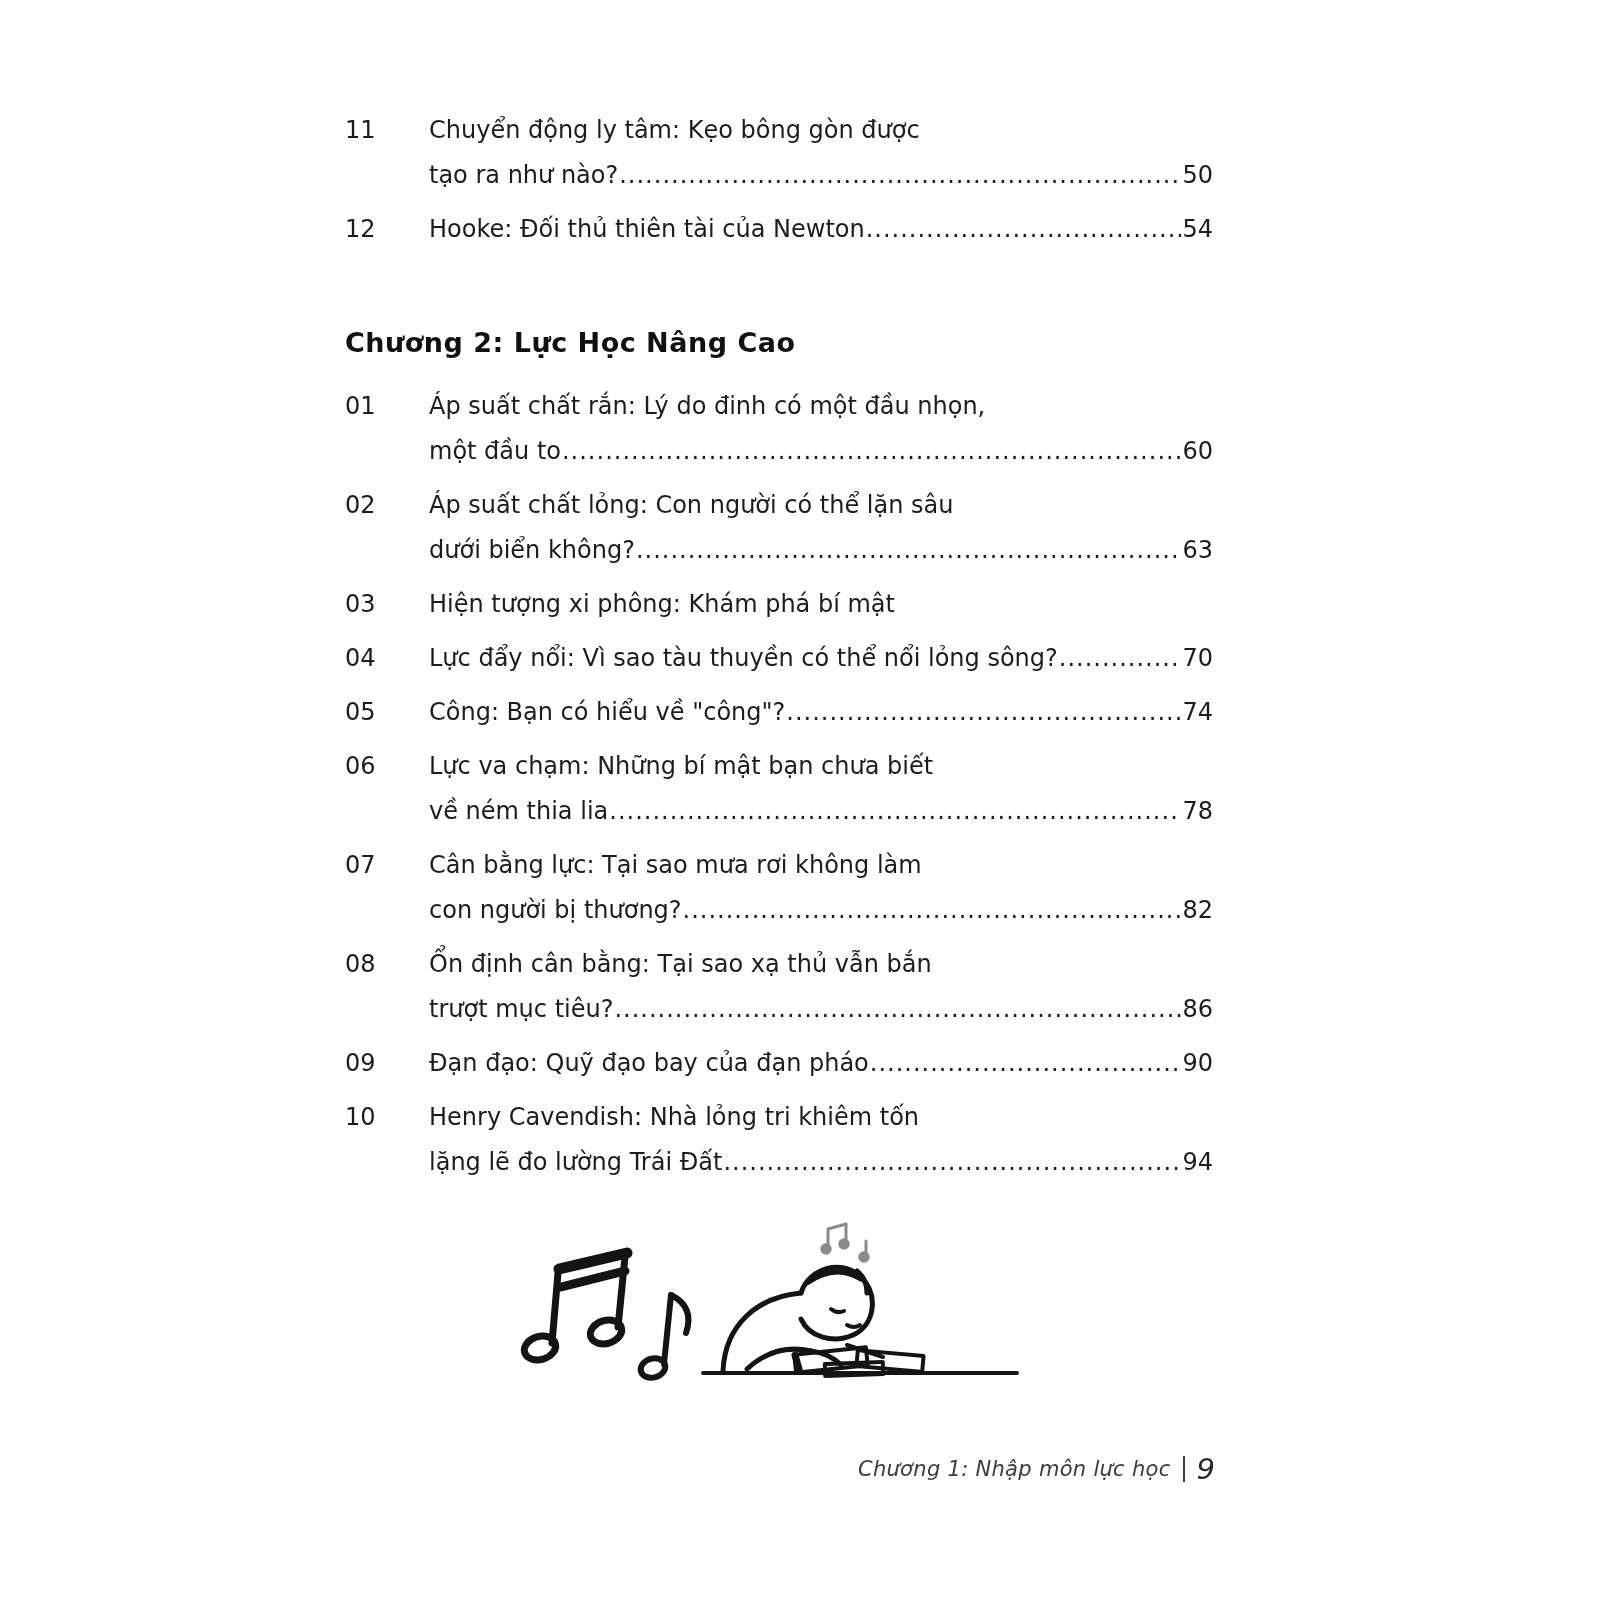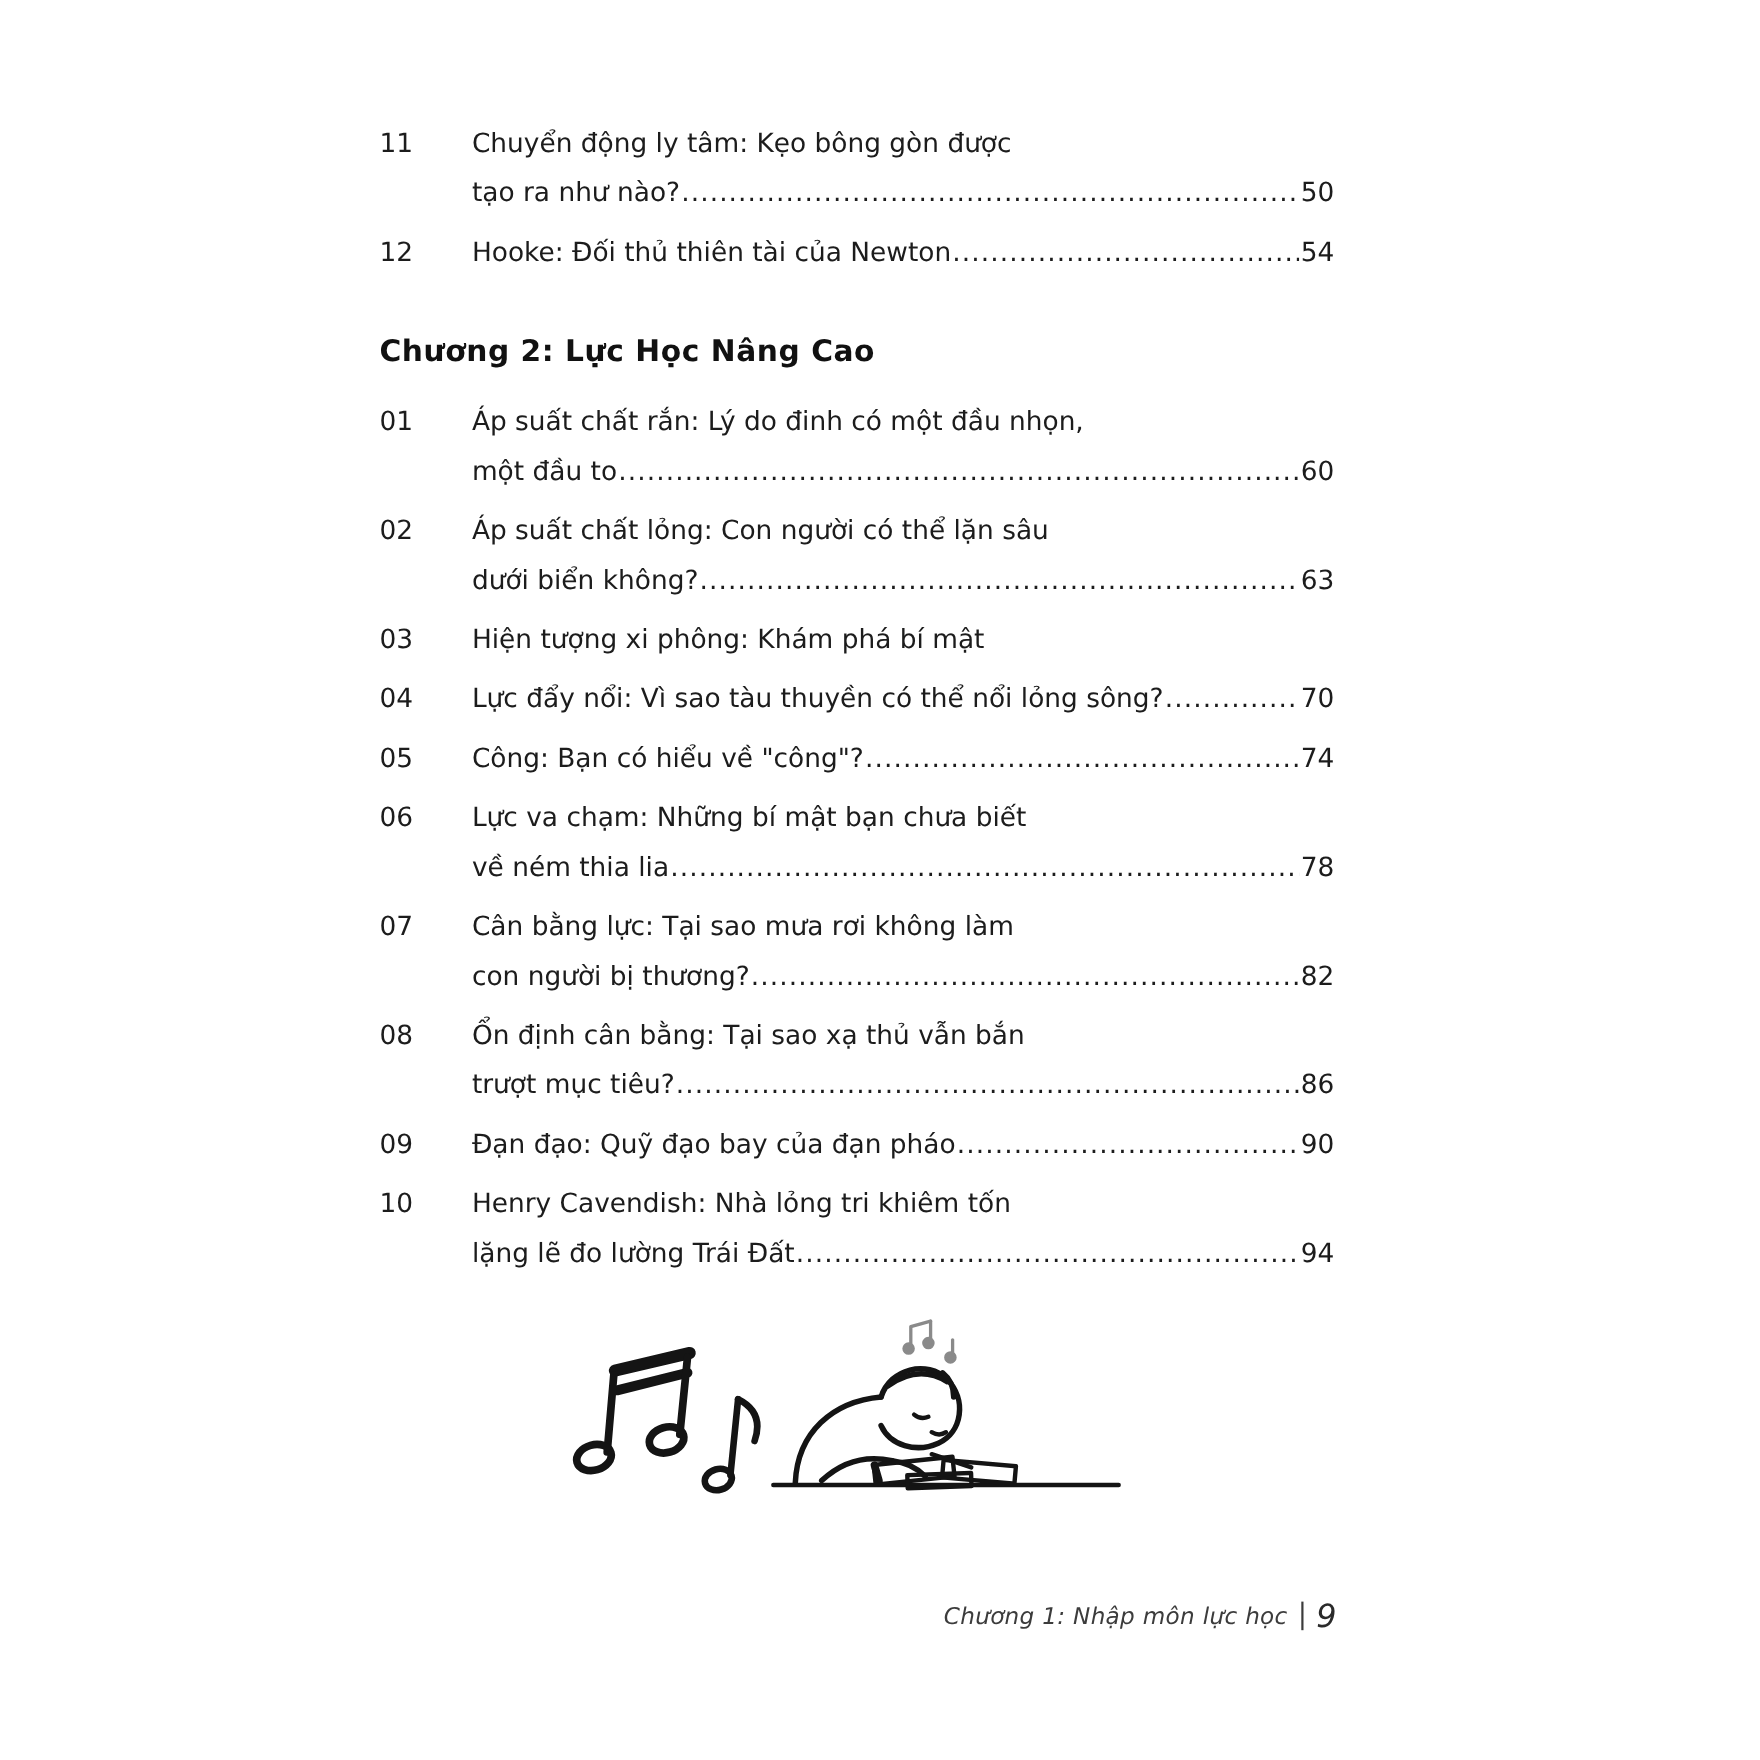--- a/index.html
+++ b/index.html
@@ -37,21 +37,21 @@
   }
   .leader::after {
     content: "......................................................................................................................................................";
     letter-spacing: 1px;
   }
   .pg { flex-shrink: 0; }
   .chapter-heading {
     font-size: 27px;
     font-weight: bold;
     color: #111;
-    margin: 52px 0 26px 0;
+    margin: 75px 0 26px 0;
     letter-spacing: 0.5px;
   }
   .illustration-wrap {
     margin: 28px 0 0 150px;
     width: 530px;
   }
   .footer {
     position: absolute;
     top: 1452px;
     right: 385px;

